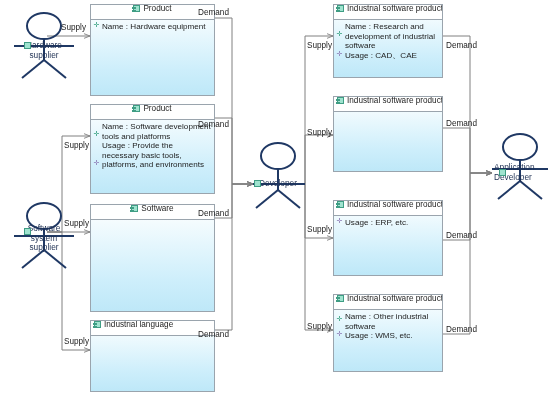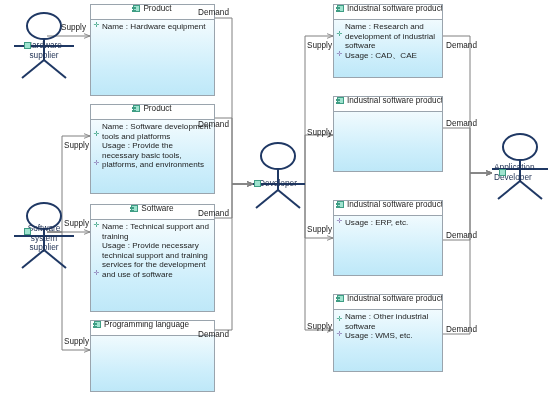--- a/index.html
+++ b/index.html
@@ -236,30 +236,26 @@
       <div class="attr a1"><span class="mark" style="top:9px;">✛</span><span>Name : Software development tools and platforms</span></div>
       <div class="attr a2"><span class="mark" style="top:19px;">✛</span><span>Usage : Provide the necessary basic tools, platforms, and environments</span></div>
     </div>
   </div>
 
   <div class="cbox" style="left:90px;top:204px;width:125px;height:108px;">
     <div class="chead">
       <span class="compicon"></span>
       <span class="htxt">Software</span>
     </div>
-    <div class="cbody">
-      <div class="attr a1"><span class="mark">✛</span><span>Name : Technical support and training</span></div>
-      <div class="attr a2"><span class="mark" style="top:29px;">✛</span><span>Usage : Provide necessary technical support and training services for the development and use of software</span></div>
-    </div>
   </div>
 
   <div class="cbox leftal" style="left:90px;top:320px;width:125px;height:72px;">
     <div class="chead">
       <span class="compicon"></span>
-      <span class="htxt">Programming language</span>
+      <span class="htxt">Industrial language</span>
     </div>
   </div>
 
   <div class="cbox leftal" style="left:333px;top:4px;width:110px;height:74px;">
     <div class="chead">
       <span class="compicon"></span>
       <span class="htxt">Industrial software product</span>
     </div>
     <div class="cbody">
       <div class="attr a1"><span class="mark" style="top:9px;">✛</span><span>Name : Research and development of industrial software</span></div>

